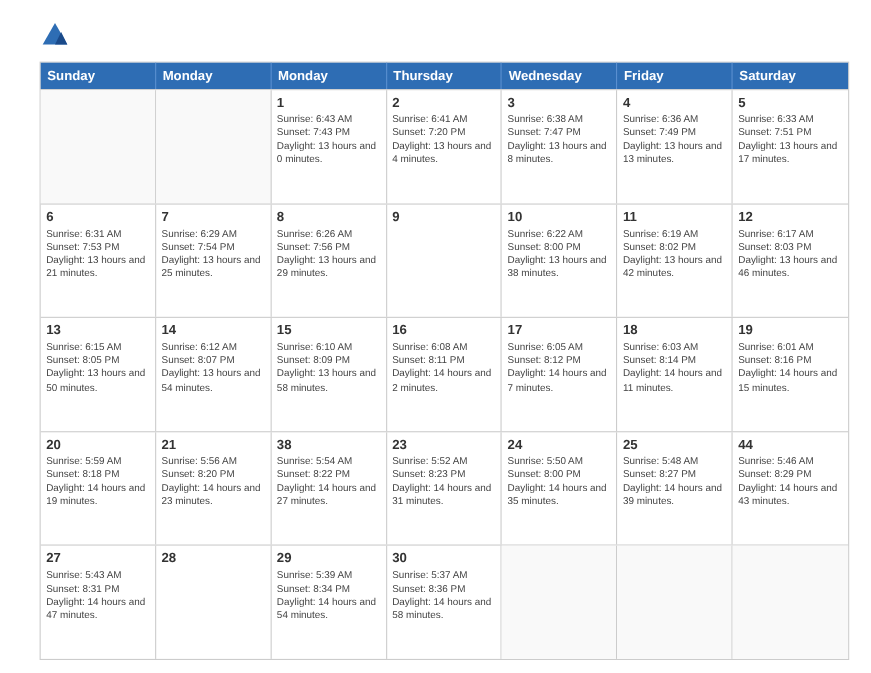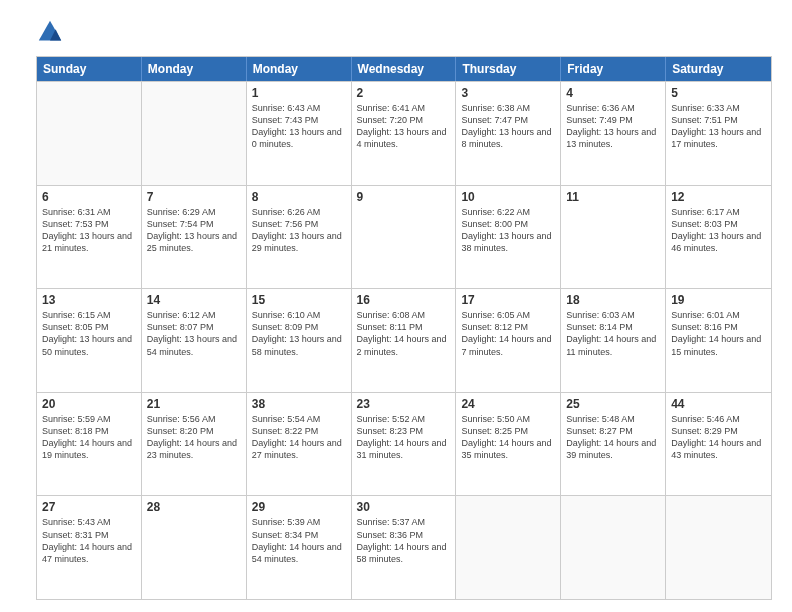--- a/index.html
+++ b/index.html
@@ -140,22 +140,22 @@
       <div class="main-title"></div>
       <div class="subtitle"></div>
     </div>
   </div>
 
   <div class="calendar">
     <div class="cal-header">
     <div class="cal-header-cell">Sunday</div>
         <div class="cal-header-cell">Monday</div>
         <div class="cal-header-cell">Monday</div>
+        <div class="cal-header-cell">Thursday</div>
         <div class="cal-header-cell">Wednesday</div>
-        <div class="cal-header-cell">Thursday</div>
         <div class="cal-header-cell">Friday</div>
         <div class="cal-header-cell">Saturday</div>
       </div>
     <div class="cal-body">
     <div class="cal-row">
           <div class="cal-cell empty-cell"></div>
           <div class="cal-cell empty-cell"></div>
           <div class="cal-cell">
             <div class="day-number">1</div>
             <div class="day-info">Sunrise: 6:43 AM
@@ -210,20 +210,23 @@
             <div class="day-number">9</div>
           </div>
           <div class="cal-cell">
             <div class="day-number">10</div>
             <div class="day-info">Sunrise: 6:22 AM
 Sunset: 8:00 PM
 Daylight: 13 hours and 38 minutes.</div>
           </div>
           <div class="cal-cell">
             <div class="day-number">11</div>
+            <div class="day-info">Sunrise: 6:19 AM
+Sunset: 8:02 PM
+Daylight: 13 hours and 42 minutes.</div>
           </div>
           <div class="cal-cell">
             <div class="day-number">12</div>
             <div class="day-info">Sunrise: 6:17 AM
 Sunset: 8:03 PM
 Daylight: 13 hours and 46 minutes.</div>
           </div>
         </div>
         <div class="cal-row">
           <div class="cal-cell">
@@ -290,21 +293,21 @@
           </div>
           <div class="cal-cell">
             <div class="day-number">23</div>
             <div class="day-info">Sunrise: 5:52 AM
 Sunset: 8:23 PM
 Daylight: 14 hours and 31 minutes.</div>
           </div>
           <div class="cal-cell">
             <div class="day-number">24</div>
             <div class="day-info">Sunrise: 5:50 AM
-Sunset: 8:25 PM
+Sunset: 8:00 PM
 Daylight: 14 hours and 35 minutes.</div>
           </div>
           <div class="cal-cell">
             <div class="day-number">25</div>
             <div class="day-info">Sunrise: 5:48 AM
 Sunset: 8:27 PM
 Daylight: 14 hours and 39 minutes.</div>
           </div>
           <div class="cal-cell">
             <div class="day-number">44</div>

